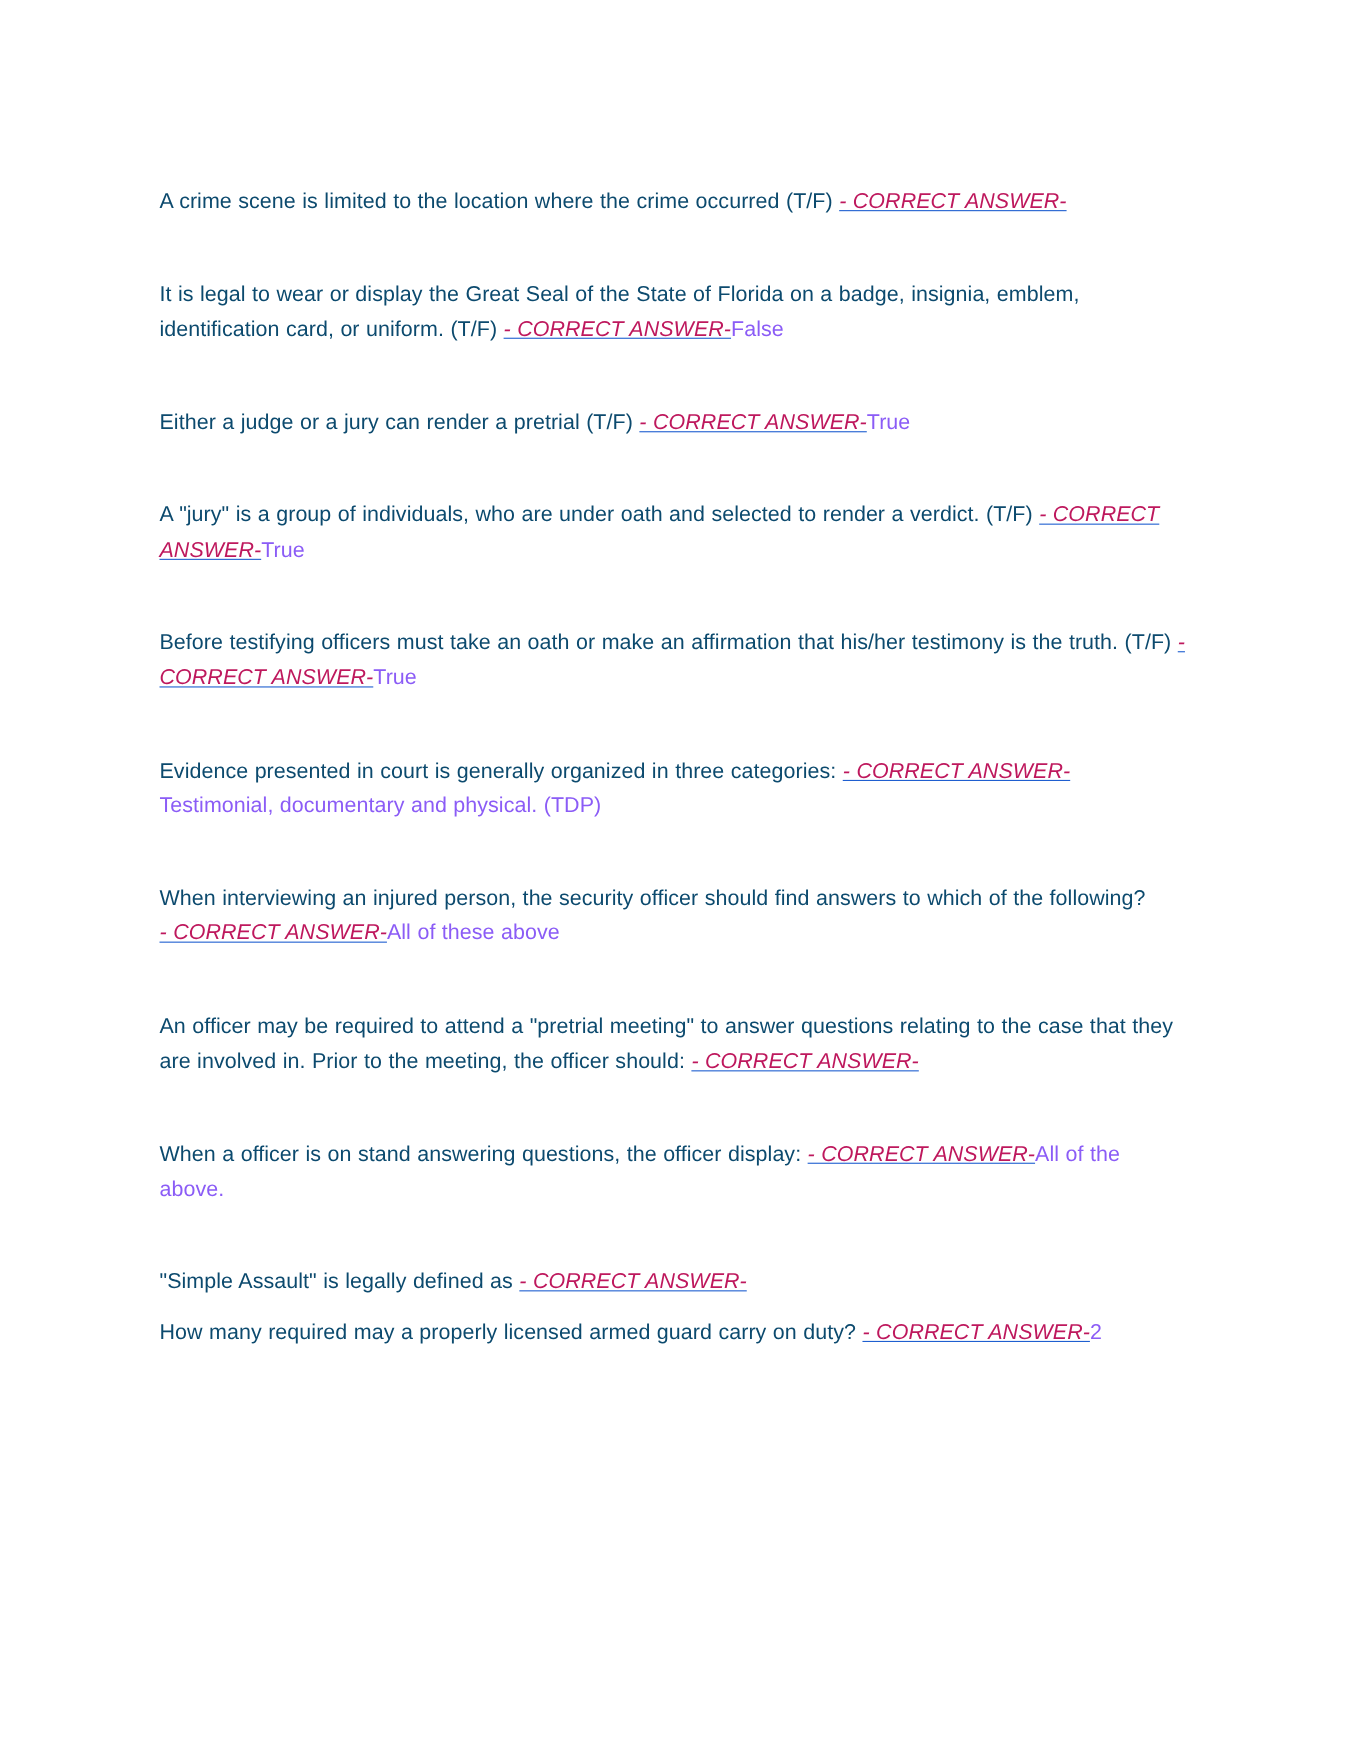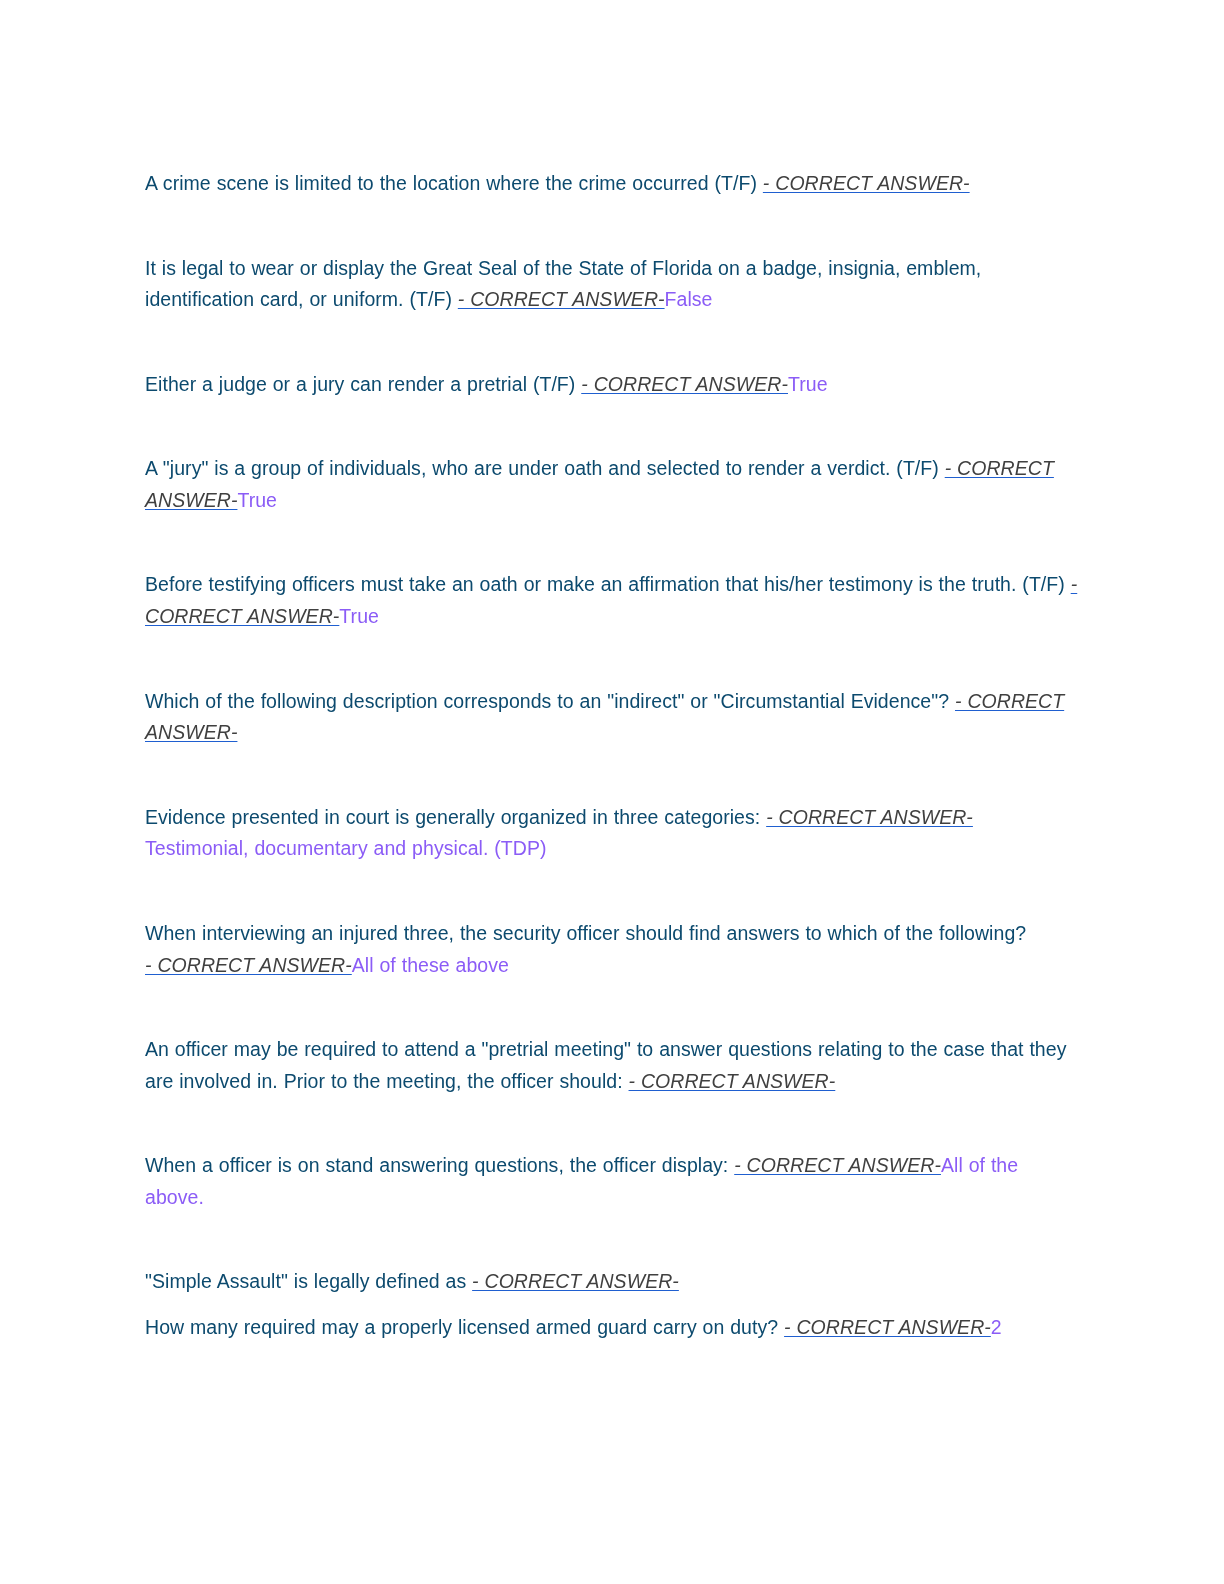--- a/index.html
+++ b/index.html
@@ -34,21 +34,21 @@
   .qa-item.tight {
     margin-bottom: 14px;
   }
   .qa-item.last {
     margin-bottom: 0;
   }
   .q {
     color: #0c4a6e;
   }
   .marker {
-    color: #404040;
+    color: #be185d;
     font-style: italic;
     text-decoration: underline;
     text-decoration-color: #1f5fd0;
     text-underline-offset: 2px;
   }
   .ans {
     color: #8b5cf6;
   }
 </style>
 </head>
@@ -70,31 +70,28 @@
     </p>
 
     <p class="qa-item">
       <span class="q">A "jury" is a group of individuals, who are under oath and selected to render a verdict. (T/F) </span><span class="marker">- CORRECT ANSWER-</span><span class="ans">True</span>
     </p>
 
     <p class="qa-item">
       <span class="q">Before testifying officers must take an oath or make an affirmation that his/her testimony is the truth. (T/F) </span><span class="marker">- CORRECT ANSWER-</span><span class="ans">True</span>
     </p>
 
-    <p class="qa-item">
-      <span class="q">Which of the following description corresponds to an "indirect" or "Circumstantial Evidence"? </span><span class="marker">- CORRECT ANSWER-</span><span class="ans"></span>
-    </p>
 
     <p class="qa-item">
       <span class="q">Evidence presented in court is generally organized in three categories: </span><span class="marker">- CORRECT ANSWER-</span><br>
       <span class="ans">Testimonial, documentary and physical. (TDP)</span>
     </p>
 
     <p class="qa-item">
-      <span class="q">When interviewing an injured three, the security officer should find answers to which of the following? </span><br>
+      <span class="q">When interviewing an injured person, the security officer should find answers to which of the following? </span><br>
       <span class="marker">- CORRECT ANSWER-</span><span class="ans">All of these above</span>
     </p>
 
     <p class="qa-item">
       <span class="q">An officer may be required to attend a "pretrial meeting" to answer questions relating to the case that they are involved in. Prior to the meeting, the officer should: </span><span class="marker">- CORRECT ANSWER-</span><span class="ans"></span>
     </p>
 
     <p class="qa-item">
       <span class="q">When a officer is on stand answering questions, the officer display: </span><span class="marker">- CORRECT ANSWER-</span><span class="ans">All of the above.</span>
     </p>

